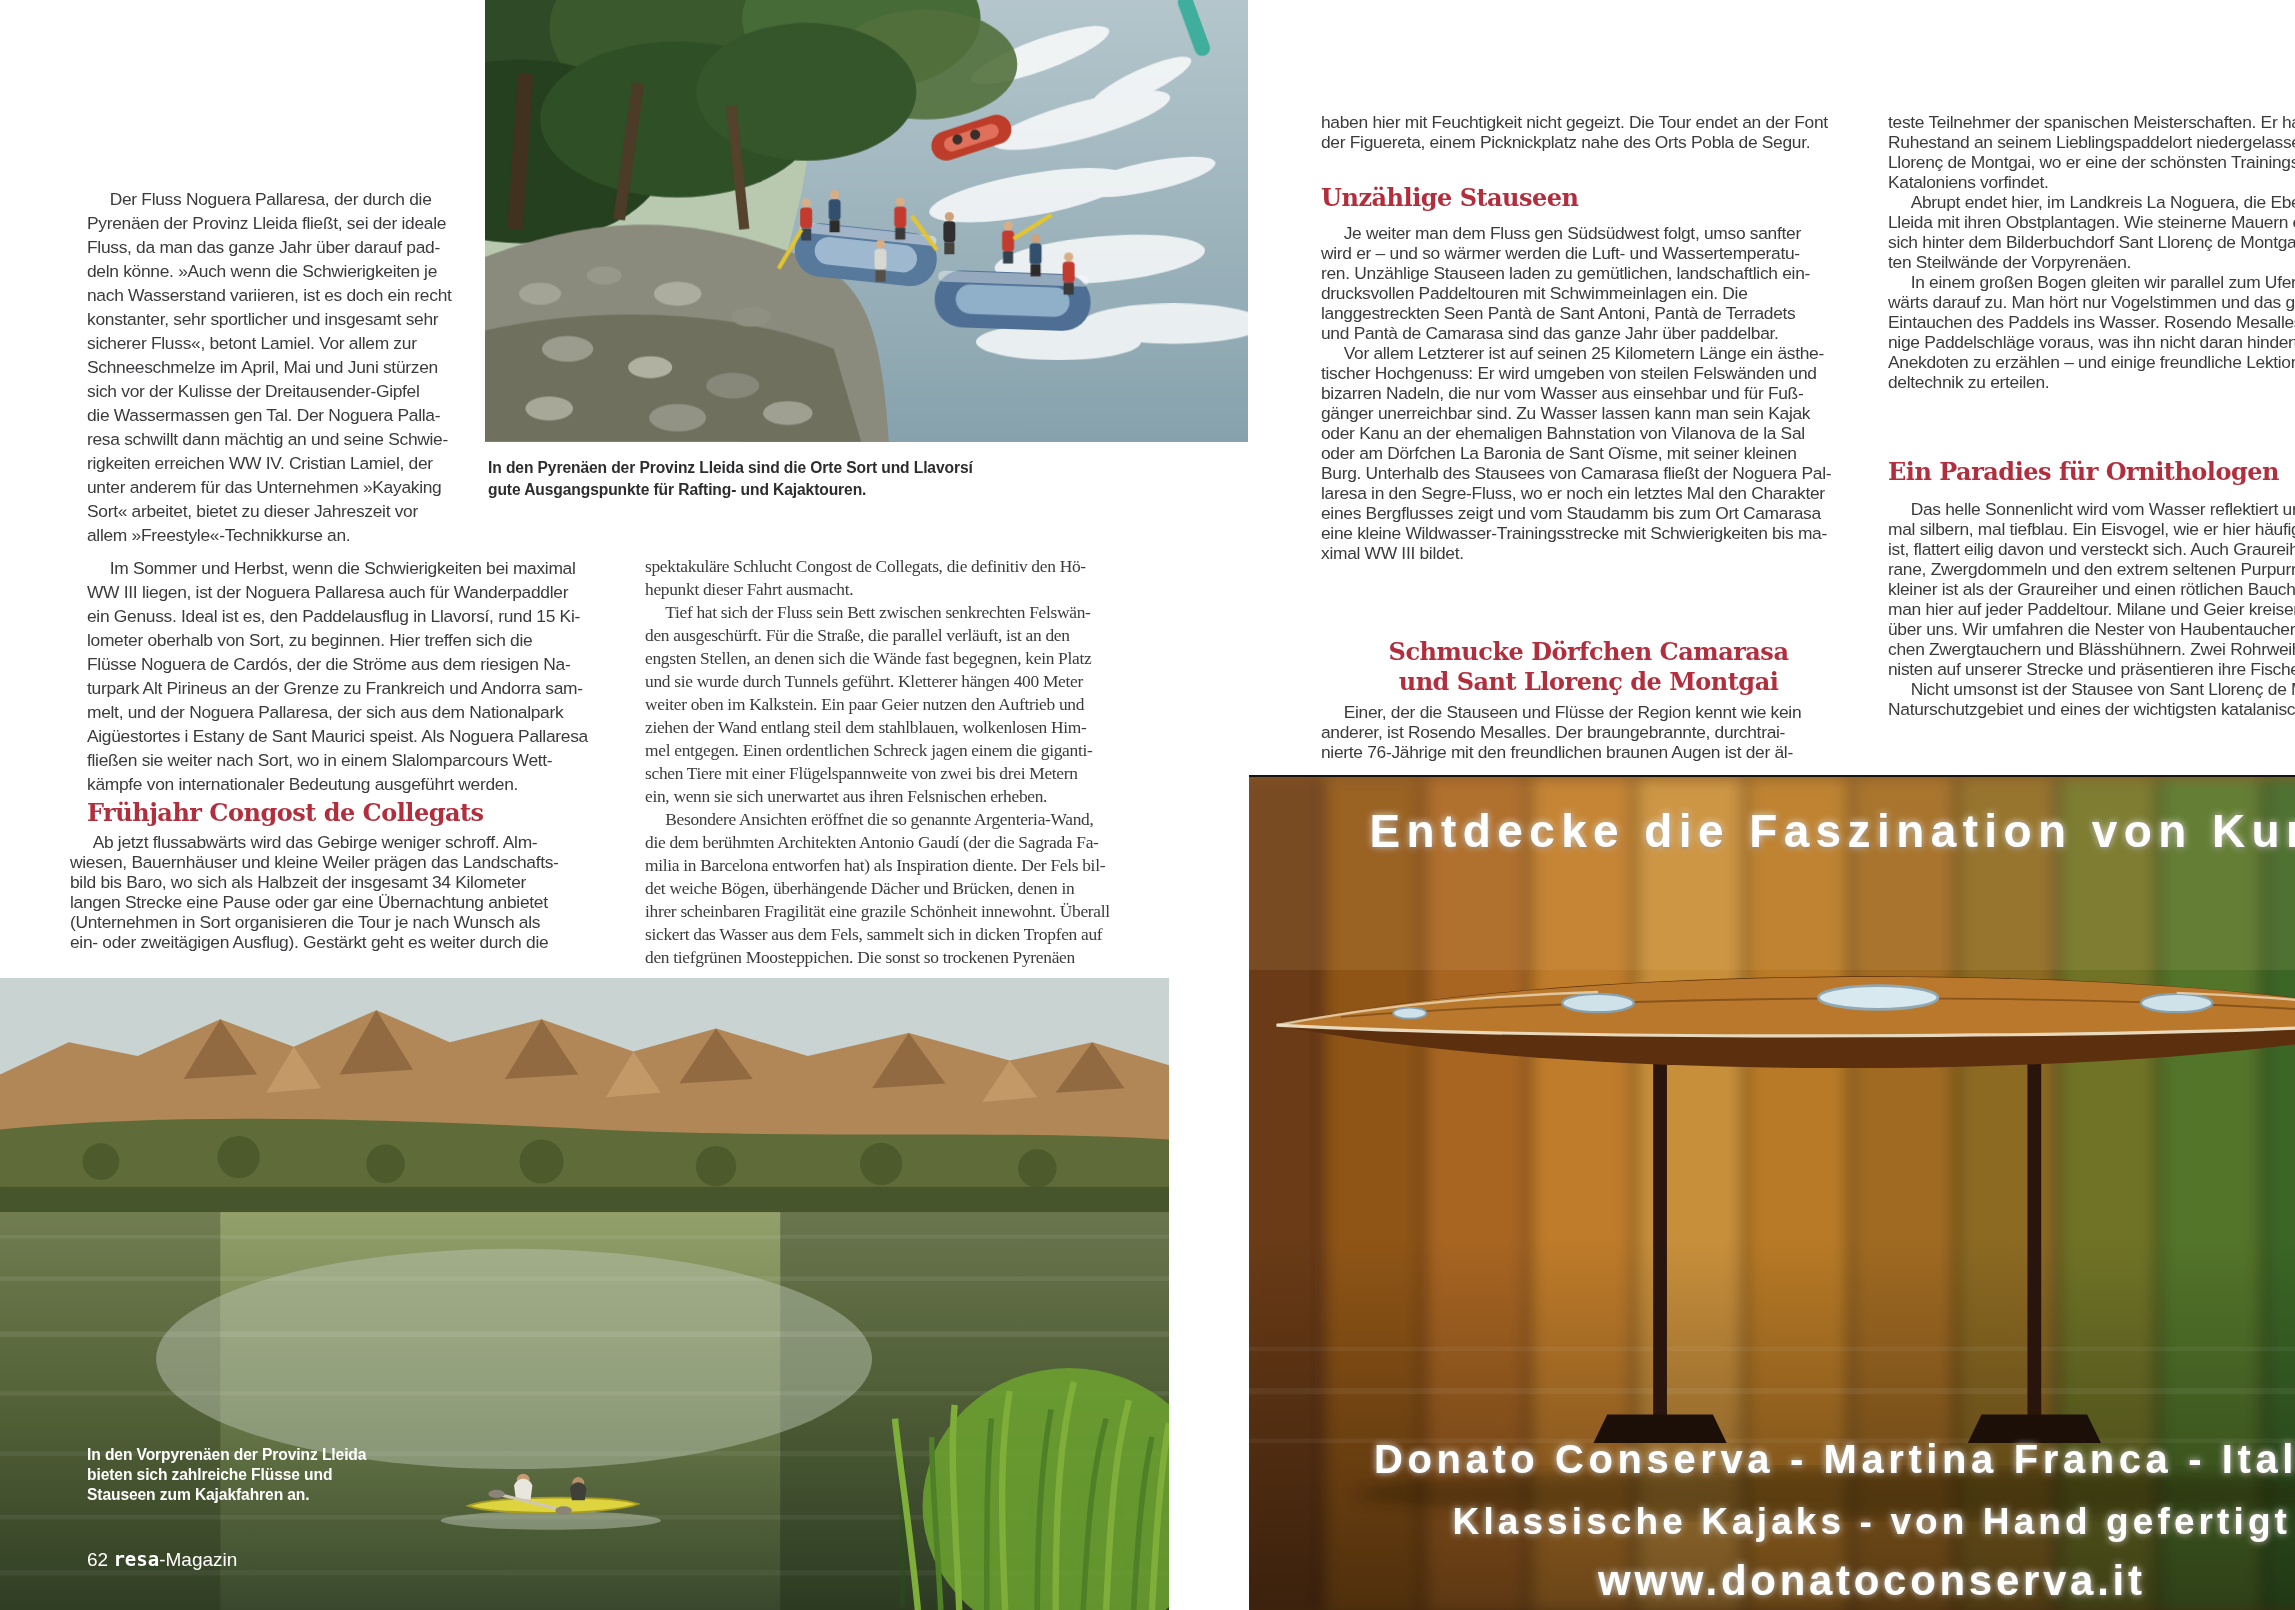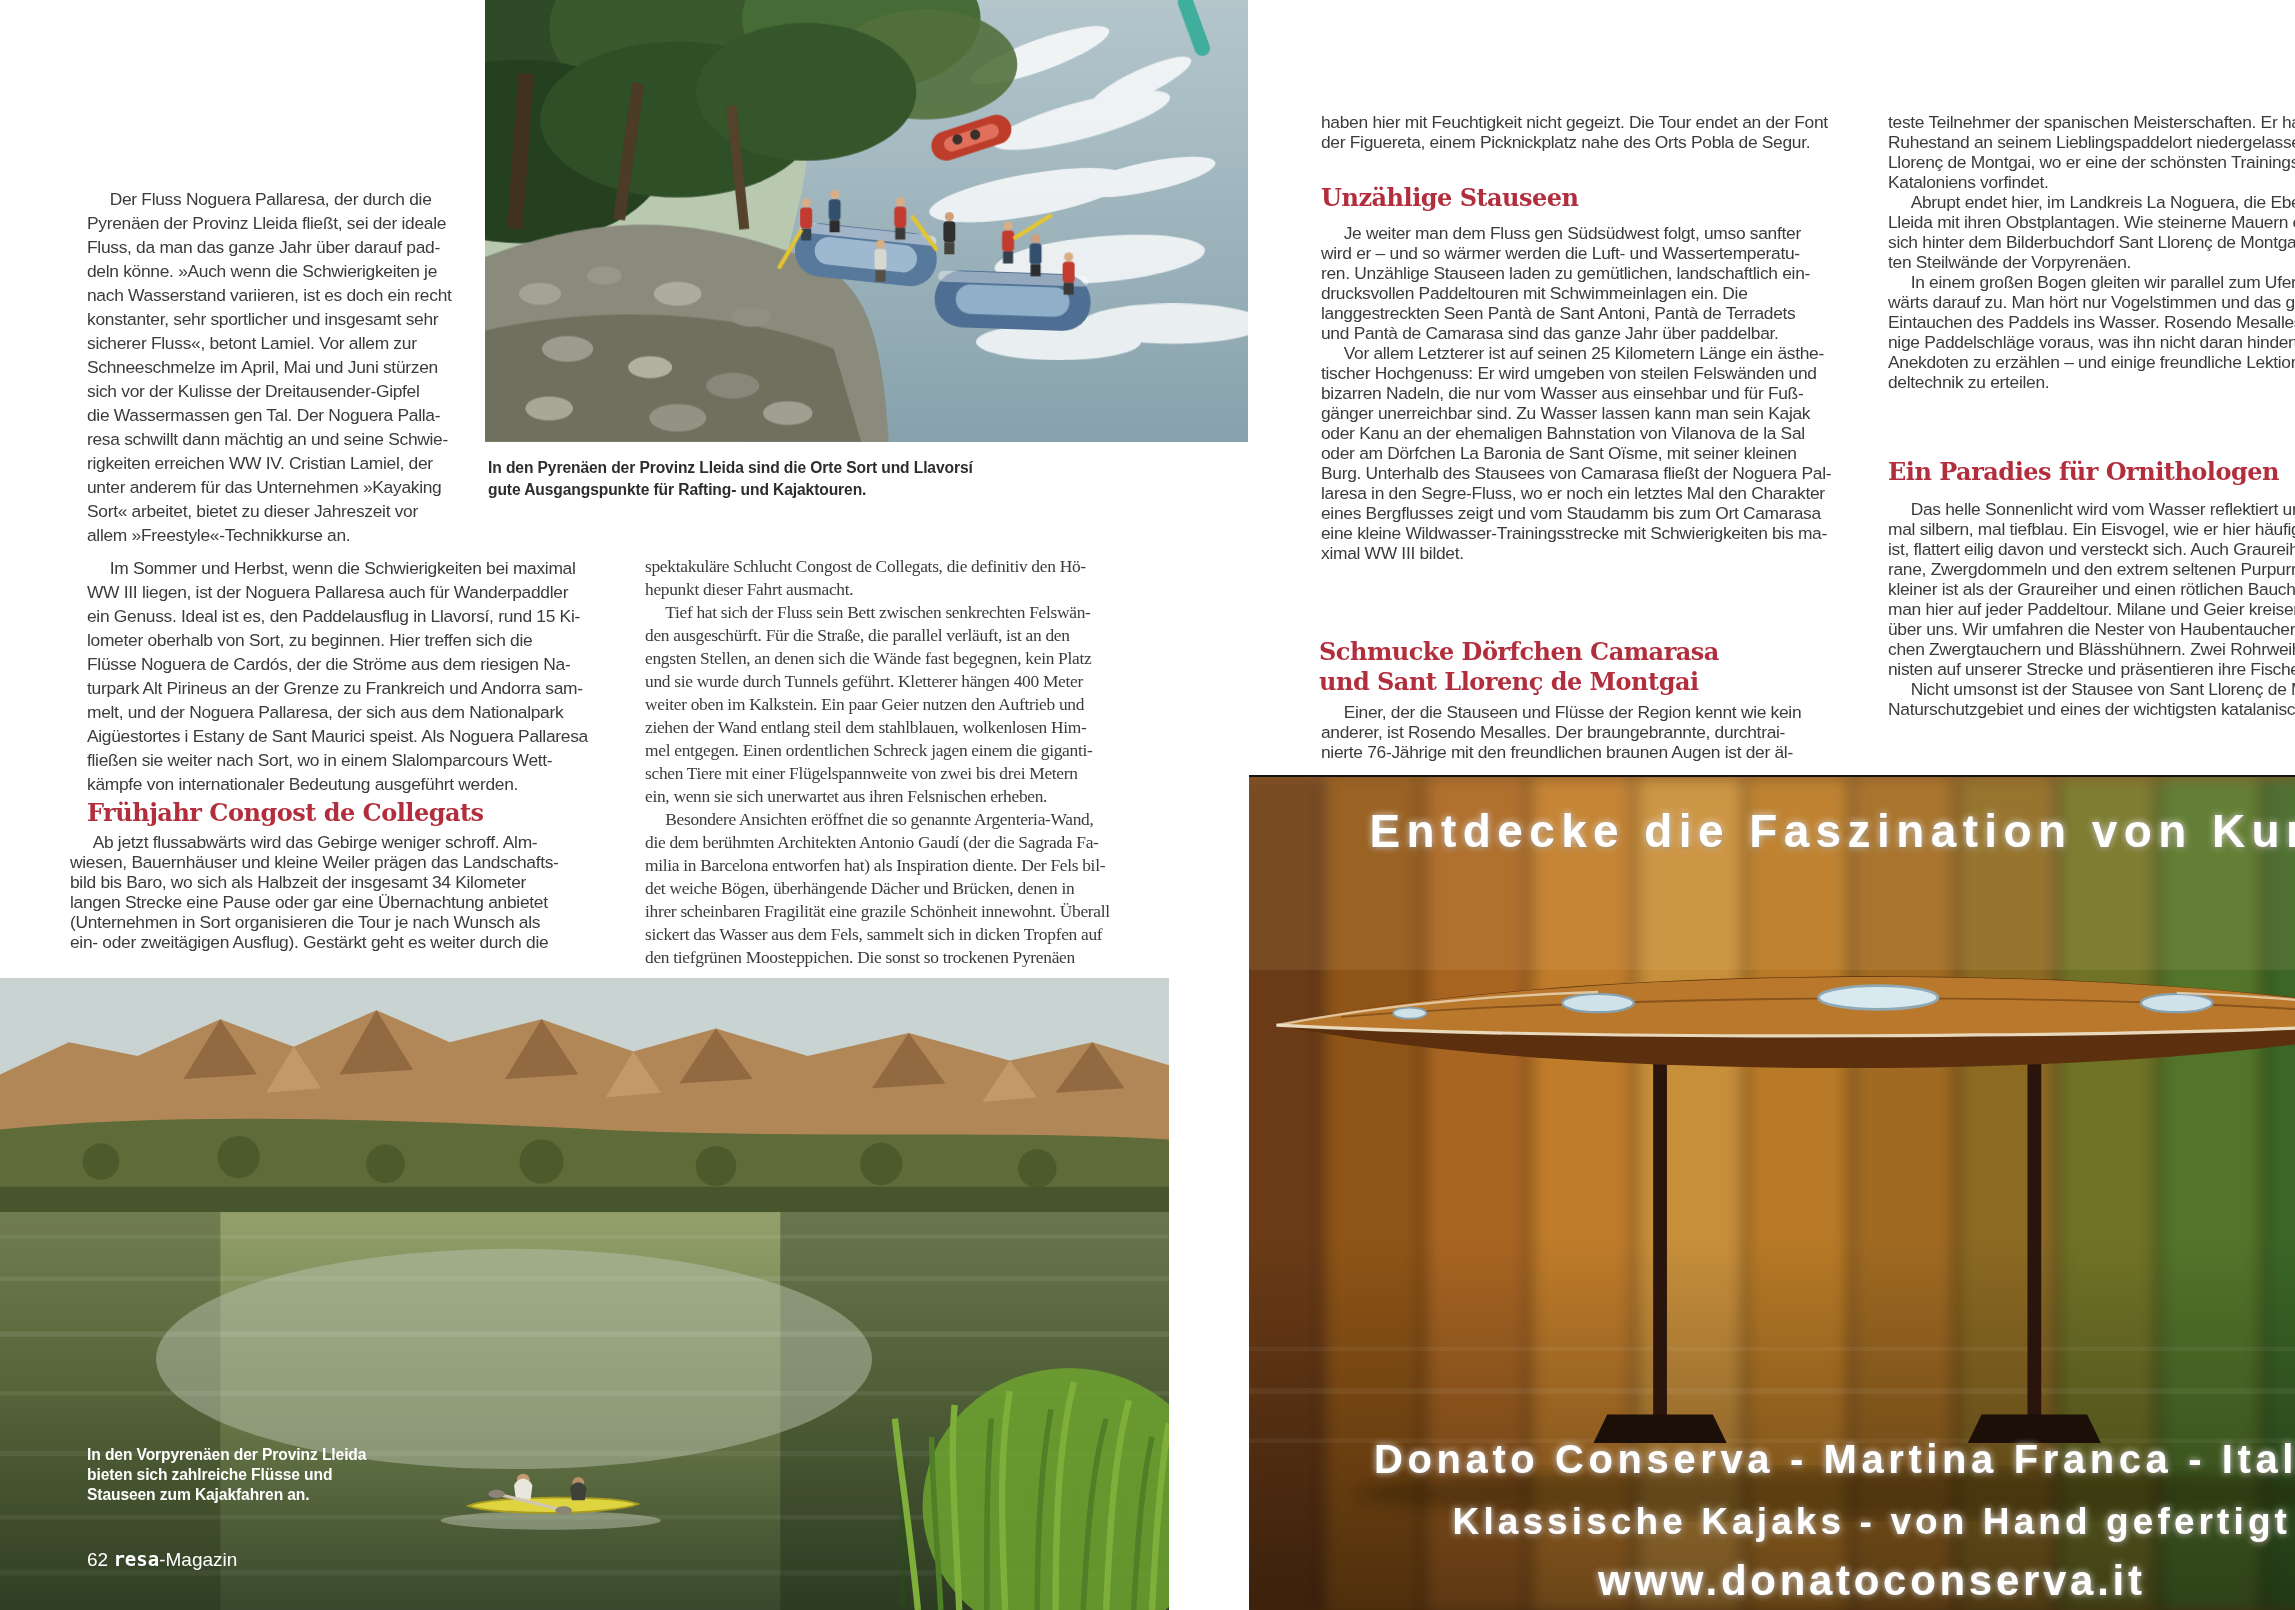--- a/index.html
+++ b/index.html
@@ -327,21 +327,21 @@
 bizarren Nadeln, die nur vom Wasser aus einsehbar und für Fuß-
 gänger unerreichbar sind. Zu Wasser lassen kann man sein Kajak
 oder Kanu an der ehemaligen Bahnstation von Vilanova de la Sal
 oder am Dörfchen La Baronia de Sant Oïsme, mit seiner kleinen
 Burg. Unterhalb des Stausees von Camarasa fließt der Noguera Pal-
 laresa in den Segre-Fluss, wo er noch ein letztes Mal den Charakter
 eines Bergflusses zeigt und vom Staudamm bis zum Ort Camarasa
 eine kleine Wildwasser-Trainingsstrecke mit Schwierigkeiten bis ma-
 ximal WW III bildet.</div>
 
-  <div class="abs heading h2" style="left:72px;top:637px;width:551px;">Schmucke Dörfchen Camarasa
+  <div class="abs heading h2" style="left:66px;top:637px;width:551px;text-align:center;">Schmucke Dörfchen Camarasa
 und Sant Llorenç de Montgai</div>
 
   <div class="abs body-text lh52" style="left:74px;top:702px;width:556px;">     Einer, der die Stauseen und Flüsse der Region kennt wie kein
 anderer, ist Rosendo Mesalles. Der braungebrannte, durchtrai-
 nierte 76-Jährige mit den freundlichen braunen Augen ist der äl-</div>
 
   <div class="abs body-text lh52" style="left:641px;top:112px;width:597px;">teste Teilnehmer der spanischen Meisterschaften. Er hat sich im
 Ruhestand an seinem Lieblingspaddelort niedergelassen: Sant
 Llorenç de Montgai, wo er eine der schönsten Trainingsstrecken
 Kataloniens vorfindet.

